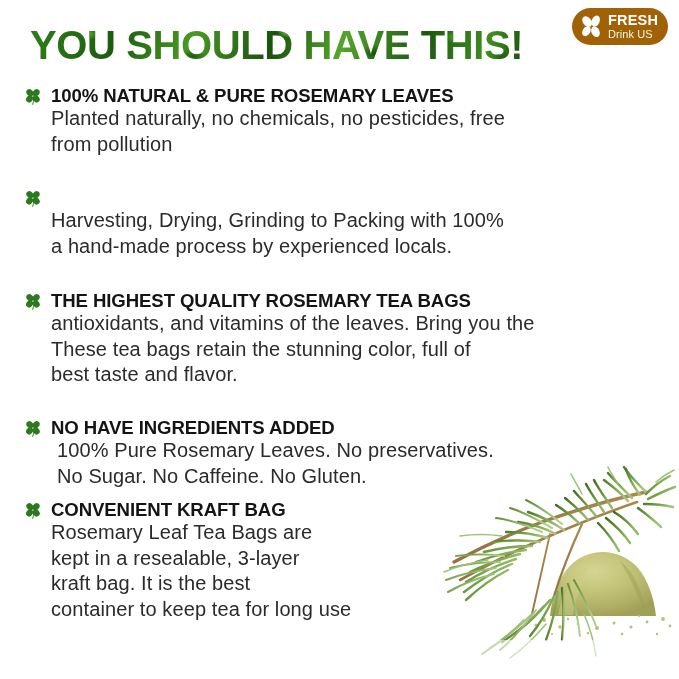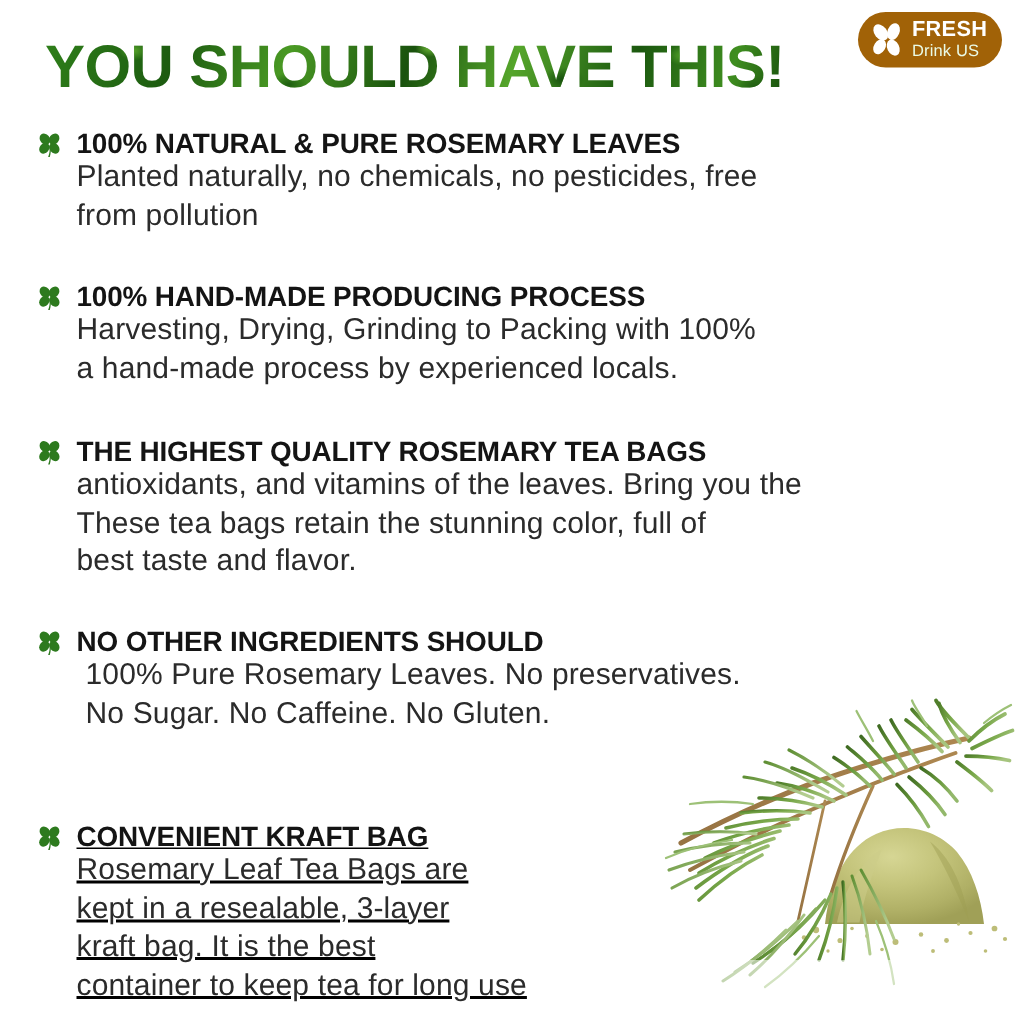--- a/index.html
+++ b/index.html
@@ -96,21 +96,21 @@
     letter-spacing:0.1px;
   }
   .f-body.indent{ margin-left:33px; }
   .f-body div{ white-space:nowrap; }
 
   
   #feature-1{ top:86px; }
   #feature-2{ top:188px; }
   #feature-3{ top:291px; }
   #feature-4{ top:418px; }
-  #feature-5{ top:548px;text-decoration:underline; }
+  #feature-5{ top:500px; }
 
   
   #rosemary-photo{
     position:absolute;
     left:432px; top:464px;
     width:247px; height:205px;
     z-index:1;
   }
   #rosemary-photo svg{ display:block; width:100%; height:100%; }
 </style>
@@ -165,21 +165,20 @@
         <svg viewBox="0 0 20 21" aria-hidden="true">
           <g fill="#2d7a1e">
             <ellipse cx="6.6" cy="6.4" rx="3.6" ry="4.4" transform="rotate(-40 6.6 6.4)"></ellipse>
             <ellipse cx="13.4" cy="6.4" rx="3.6" ry="4.4" transform="rotate(40 13.4 6.4)"></ellipse>
             <ellipse cx="6.2" cy="13.2" rx="3.5" ry="4.3" transform="rotate(40 6.2 13.2)"></ellipse>
             <ellipse cx="13.6" cy="13.2" rx="3.5" ry="4.3" transform="rotate(-40 13.6 13.2)"></ellipse>
             <path d="M9.9 11.5 c0.5 3 0.2 5.5 -0.9 8.2 l1.2 0 c0.9 -2.8 1 -5.3 0.5 -8.2 z"></path>
           </g>
         </svg>
       </span>
-      <span class="f-title">100% HAND-MADE PRODUCING PROCESS</span>
     </div>
     <div class="f-body">
       <div>Harvesting, Drying, Grinding to Packing with 100%</div>
       <div>a hand-made process by experienced locals.</div>
     </div>
   </div>
 
   <div class="feature" id="feature-3">
     <div class="f-head">
       <span class="clover">
@@ -208,21 +207,21 @@
         <svg viewBox="0 0 20 21" aria-hidden="true">
           <g fill="#2d7a1e">
             <ellipse cx="6.6" cy="6.4" rx="3.6" ry="4.4" transform="rotate(-40 6.6 6.4)"></ellipse>
             <ellipse cx="13.4" cy="6.4" rx="3.6" ry="4.4" transform="rotate(40 13.4 6.4)"></ellipse>
             <ellipse cx="6.2" cy="13.2" rx="3.5" ry="4.3" transform="rotate(40 6.2 13.2)"></ellipse>
             <ellipse cx="13.6" cy="13.2" rx="3.5" ry="4.3" transform="rotate(-40 13.6 13.2)"></ellipse>
             <path d="M9.9 11.5 c0.5 3 0.2 5.5 -0.9 8.2 l1.2 0 c0.9 -2.8 1 -5.3 0.5 -8.2 z"></path>
           </g>
         </svg>
       </span>
-      <span class="f-title">NO OTHER INGREDIENTS SHOULD</span>
+      <span class="f-title">NO HAVE INGREDIENTS ADDED</span>
     </div>
     <div class="f-body indent">
       <div>100% Pure Rosemary Leaves. No preservatives.</div>
       <div>No Sugar. No Caffeine. No Gluten.</div>
     </div>
   </div>
 
   <div class="feature" id="feature-5">
     <div class="f-head">
       <span class="clover">

